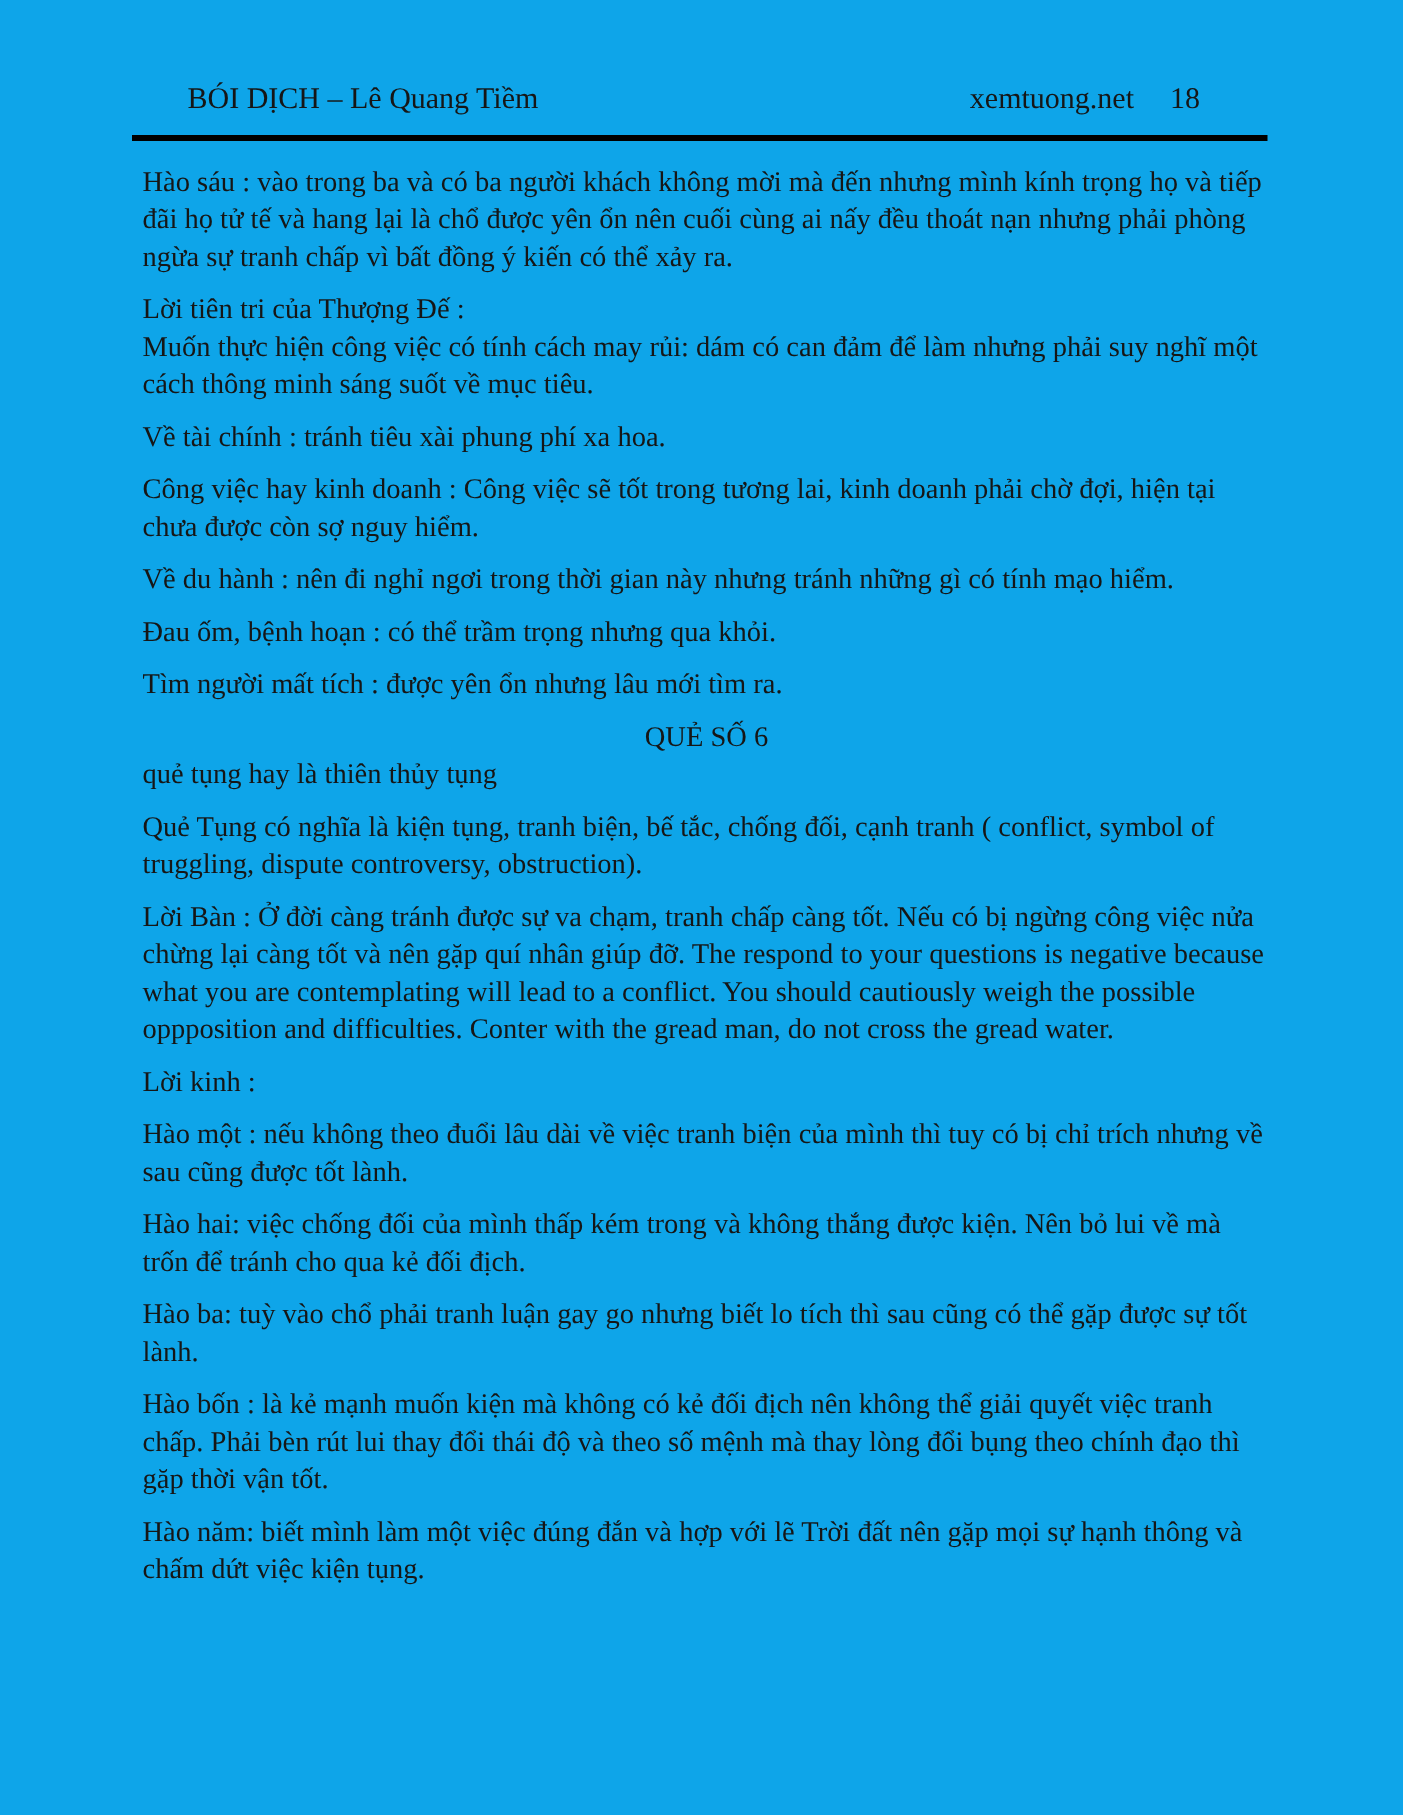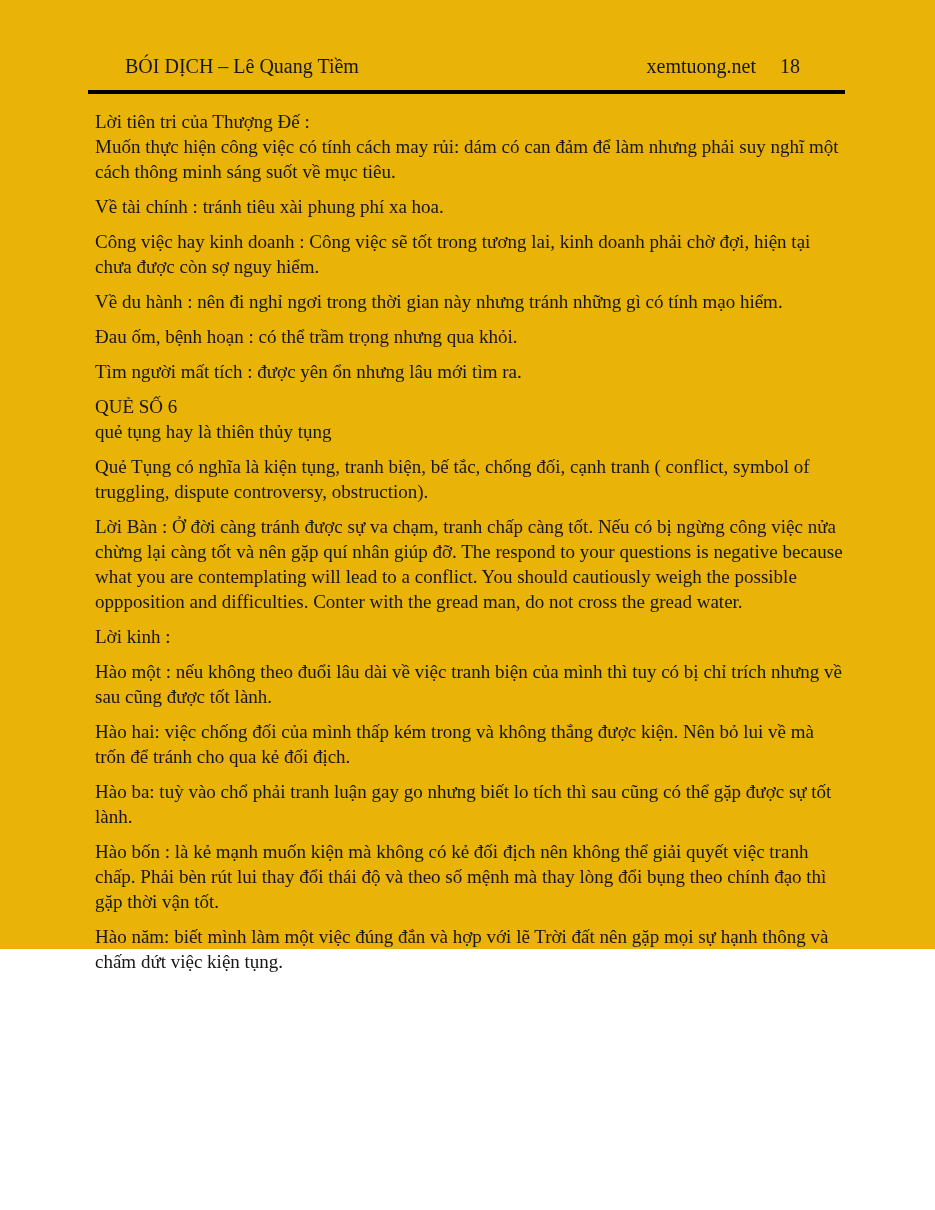--- a/index.html
+++ b/index.html
@@ -10,22 +10,22 @@
     width: 935px;
     height: 1210px;
     background: #ffffff;
     color: #161616;
     font-family: "Liberation Serif", "DejaVu Serif", serif;
     overflow: hidden;
   }
   .page {
     position: relative;
     width: 935px;
-    height: 949px;
-    background: #eab308;
+    height: 1210px;
+    background: #0ea5e9;
   }
   .header-row {
     display: flex;
     align-items: baseline;
     padding: 54px 135px 0 125px;
     font-size: 20px;
     line-height: 24px;
     white-space: nowrap;
   }
   .header-title { flex: 0 0 auto; }
@@ -46,36 +46,38 @@
     text-align: left;
   }
   .body-text p {
     margin: 0 0 10px 0;
   }
   .body-text p.lead {
     margin-bottom: 0;
   }
   .section-heading {
     text-transform: none; 
+    text-align: center;
   }
 </style>
 </head>
 <body>
 
 <div class="page">
 
   <header class="header-row">
     <span class="header-title">BÓI DỊCH – Lê Quang Tiềm</span>
     <span class="header-site">xemtuong.net</span>
     <span class="header-pagenum">18</span>
   </header>
 
   <div class="header-rule"></div>
 
   <main class="body-text">
+    <p>Hào sáu :  vào trong ba và có ba người khách không mời mà đến nhưng mình kính trọng họ và tiếp đãi họ tử tế và hang lại là chổ được yên ổn nên cuối cùng ai nấy đều thoát nạn nhưng phải phòng ngừa sự tranh chấp vì bất đồng ý kiến có thể xảy ra.</p>
     <p class="lead">Lời tiên tri của Thượng Đế :</p>
     <p>Muốn thực hiện công việc có tính cách may rủi: dám có can đảm để làm nhưng phải suy nghĩ một cách thông minh sáng suốt về mục tiêu.</p>
     <p>Về tài chính : tránh tiêu xài phung phí xa hoa.</p>
     <p>Công việc hay kinh doanh : Công việc sẽ tốt trong tương lai, kinh doanh phải chờ đợi, hiện tại chưa được còn sợ nguy hiểm.</p>
     <p>Về du hành : nên đi nghỉ ngơi trong thời gian này nhưng tránh những gì có tính mạo hiểm.</p>
     <p>Đau ốm, bệnh hoạn : có thể trầm trọng nhưng qua khỏi.</p>
     <p>Tìm người mất tích :  được yên ổn nhưng lâu mới tìm ra.</p>
     <p class="lead section-heading">QUẺ SỐ 6</p>
     <p>quẻ tụng hay là thiên thủy tụng</p>
     <p>Quẻ Tụng có nghĩa là kiện tụng, tranh biện, bế tắc, chống đối, cạnh tranh ( conflict, symbol of truggling, dispute controversy, obstruction).</p>

